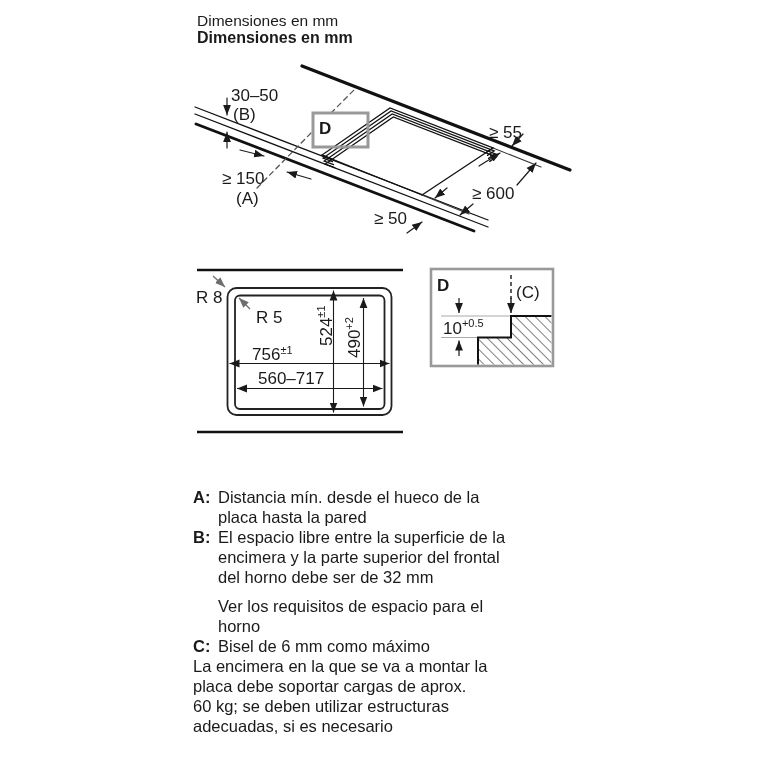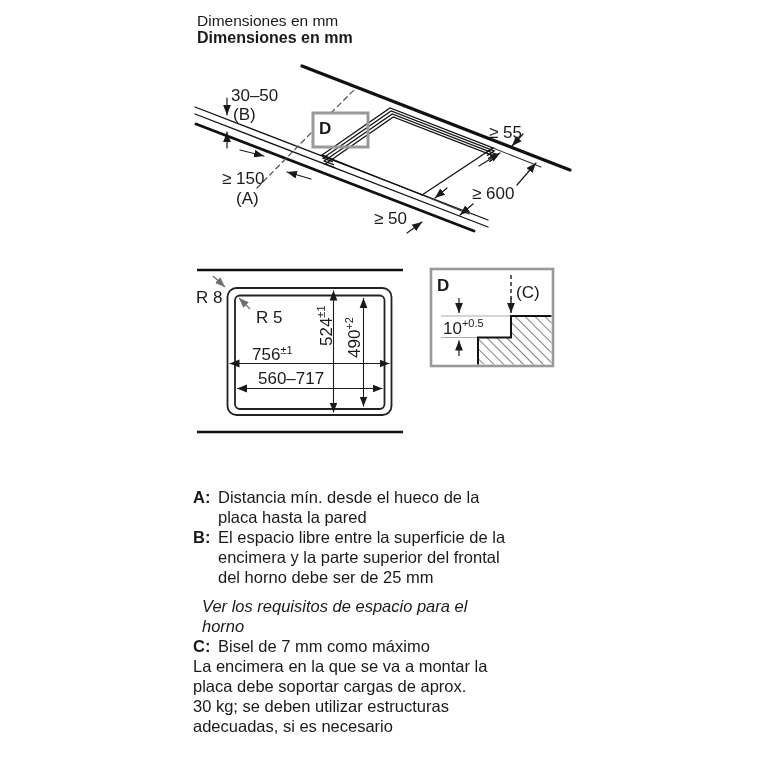--- a/index.html
+++ b/index.html
@@ -6,21 +6,21 @@
   body{width:760px;height:760px;position:relative;font-family:"Liberation Sans",sans-serif;color:#1a1a1a;overflow:hidden;}
   .title{position:absolute;left:197px;top:12px;line-height:17px;}
   .title .t1{font-size:15.5px;font-weight:400;}
   .title .t2{font-size:16px;font-weight:700;}
   svg{position:absolute;left:0;top:0;}
   svg text{font-family:"Liberation Sans",sans-serif;fill:#1a1a1a;font-size:17px;}
   .notes{position:absolute;left:193px;top:487px;width:362px;font-size:16.5px;line-height:20px;}
   .note-row{display:flex;}
   .note-row .lbl{font-weight:700;flex:0 0 25px;}
   .note-row .txt{white-space:pre-line;flex:1;}
-  .note-ver{margin-left:9px;margin-top:9px;white-space:pre-line;font-style:italic;}
+  .note-ver{margin-left:25px;margin-top:9px;white-space:pre-line;}
   .note-extra{white-space:pre-line;}
 </style>
 </head>
 <body>
 
 <div class="title">
   <div class="t1">Dimensiones en mm</div>
   <div class="t2">Dimensiones en mm</div>
 </div>
 
@@ -146,25 +146,25 @@
 <div class="notes">
   <div class="note-row">
     <span class="lbl">A:</span>
     <span class="txt">Distancia mín. desde el hueco de la
 placa hasta la pared</span>
   </div>
   <div class="note-row">
     <span class="lbl">B:</span>
     <span class="txt">El espacio libre entre la superficie de la
 encimera y la parte superior del frontal
-del horno debe ser de 25 mm</span>
+del horno debe ser de 32 mm</span>
   </div>
   <div class="note-ver">Ver los requisitos de espacio para el
 horno</div>
   <div class="note-row">
     <span class="lbl">C:</span>
-    <span class="txt">Bisel de 7 mm como máximo</span>
+    <span class="txt">Bisel de 6 mm como máximo</span>
   </div>
   <div class="note-extra">La encimera en la que se va a montar la
 placa debe soportar cargas de aprox.
-30 kg; se deben utilizar estructuras
+60 kg; se deben utilizar estructuras
 adecuadas, si es necesario</div>
 </div>
 
 </body></html>

